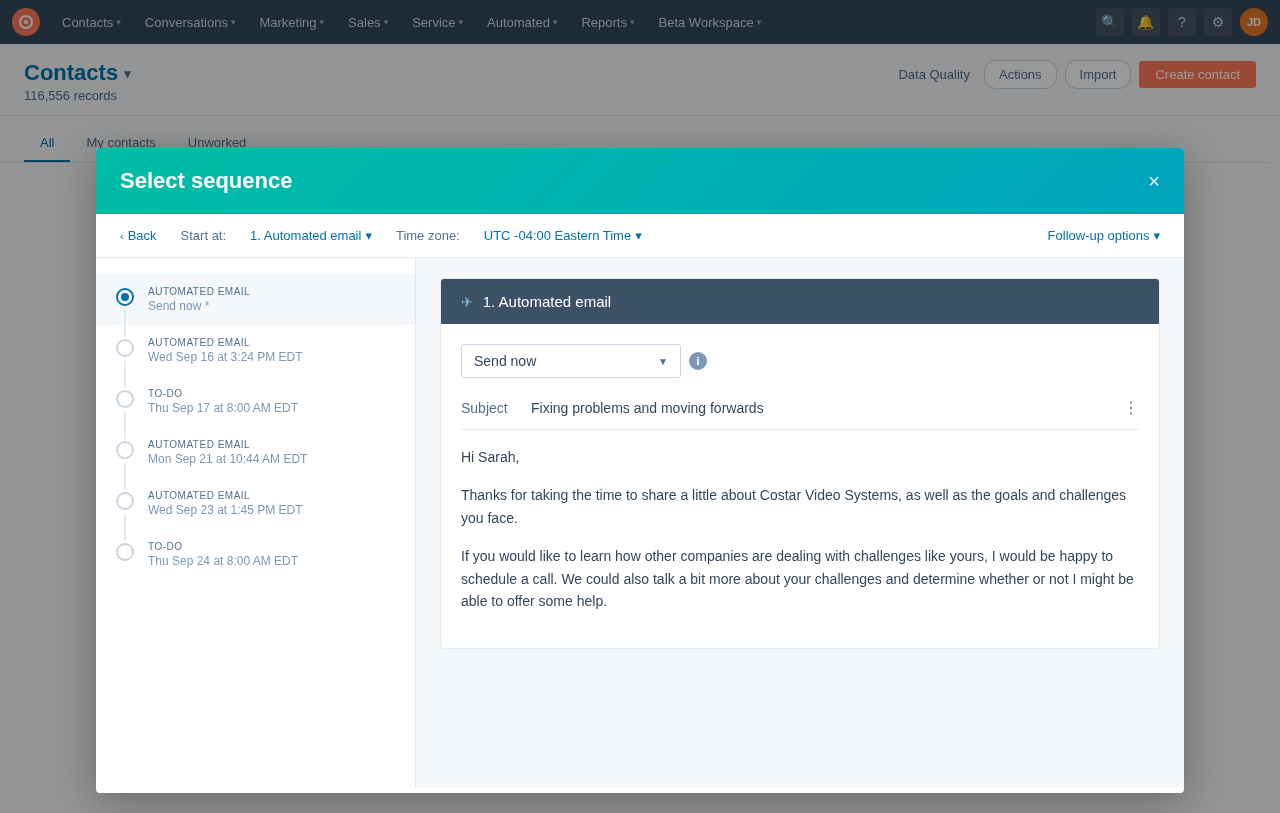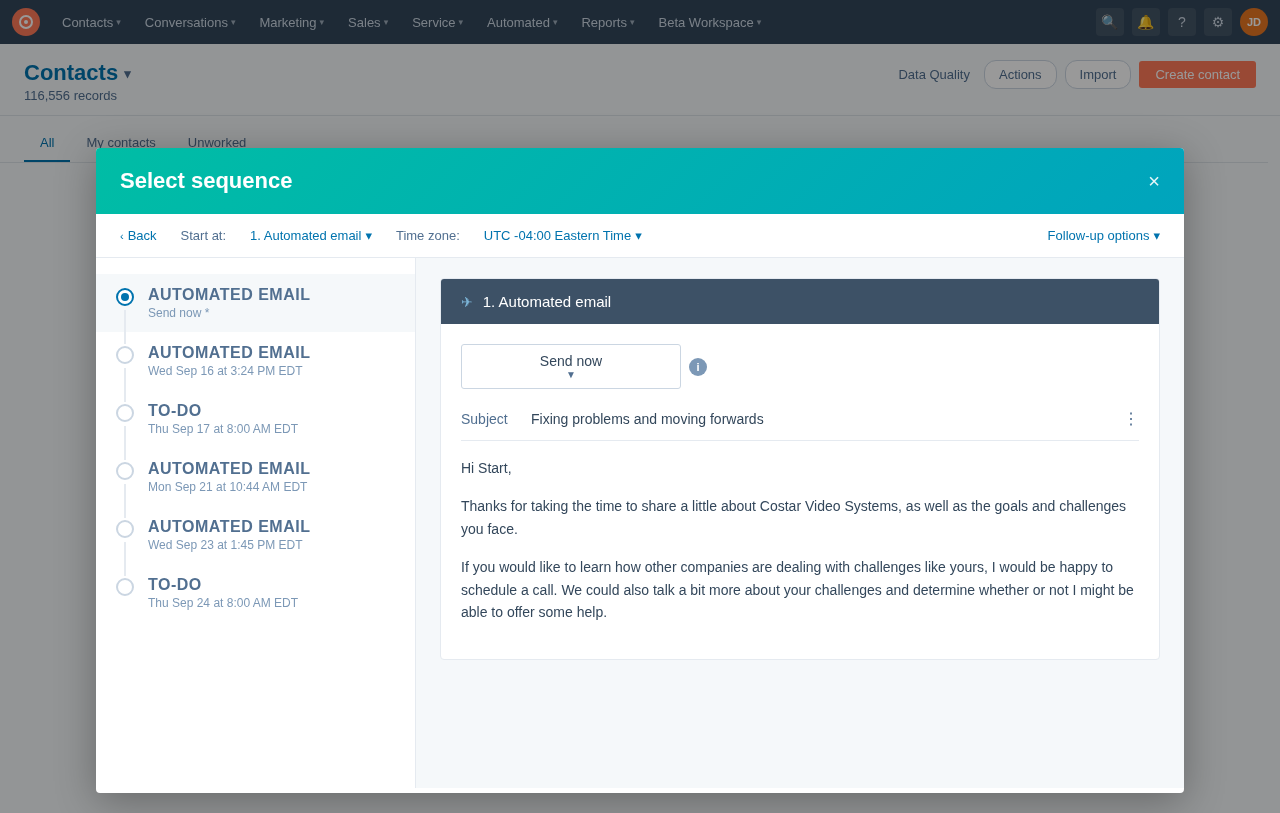--- a/index.html
+++ b/index.html
@@ -130,21 +130,21 @@
       width: 18px; height: 18px; border-radius: 50%;
       border: 2px solid #cbd6e2;
       background: white;
       flex-shrink: 0;
       margin-top: 2px;
       display: flex; align-items: center; justify-content: center;
     }
     .seq-circle.active { border-color: #0073ae; background: white; }
     .seq-circle-inner { width: 8px; height: 8px; border-radius: 50%; background: #0073ae; }
     .seq-content { flex: 1; }
-    .seq-type { font-size: 16px; font-weight: 700; color: #516f90; letter-spacing: 0.5px; text-transform: uppercase; }
+    .seq-type { font-size: 10px; font-weight: 400; color: #516f90; letter-spacing: 0.5px; text-transform: uppercase; }
     .seq-detail { font-size: 12px; color: #7c98b6; margin-top: 2px; }
 
     
     .sequence-content {
       flex: 1;
       padding: 20px 24px;
       overflow-y: auto;
       background: #f5f8fa;
     }
 
@@ -179,21 +179,20 @@
       align-items: center;
       justify-content: space-between;
       border: 1px solid #cbd6e2;
       border-radius: 3px;
       padding: 8px 12px;
       width: 220px;
       cursor: pointer;
       background: white;
       font-size: 14px;
       color: #33475b;
-      flex-direction: column;
     }
     .dropdown-arrow { color: #516f90; font-size: 10px; }
     .info-icon {
       width: 18px; height: 18px; border-radius: 50%;
       background: #7c98b6;
       color: white; font-size: 11px;
       display: flex; align-items: center; justify-content: center;
       cursor: pointer; font-weight: bold;
     }
 
@@ -416,21 +415,21 @@
             <div class="info-icon">i</div>
           </div>
 
           <div class="subject-row">
             <span class="subject-label">Subject</span>
             <input class="subject-input" type="text" value="Fixing problems and moving forwards" style="">
             <span class="subject-icon">⋮</span>
           </div>
 
           <div class="email-body-text">
-            <p>Hi Start,</p>
+            <p>Hi Sarah,</p>
             <p>Thanks for taking the time to share a little about Costar Video Systems, as well as the goals and challenges you face.</p>
             <p>If you would like to learn how other companies are dealing with challenges like yours, I would be happy to schedule a call. We could also talk a bit more about your challenges and determine whether or not I might be able to offer some help.</p>
           </div>
 
         </div>
       </div>
     </div>
 
   </div>
 </div>

